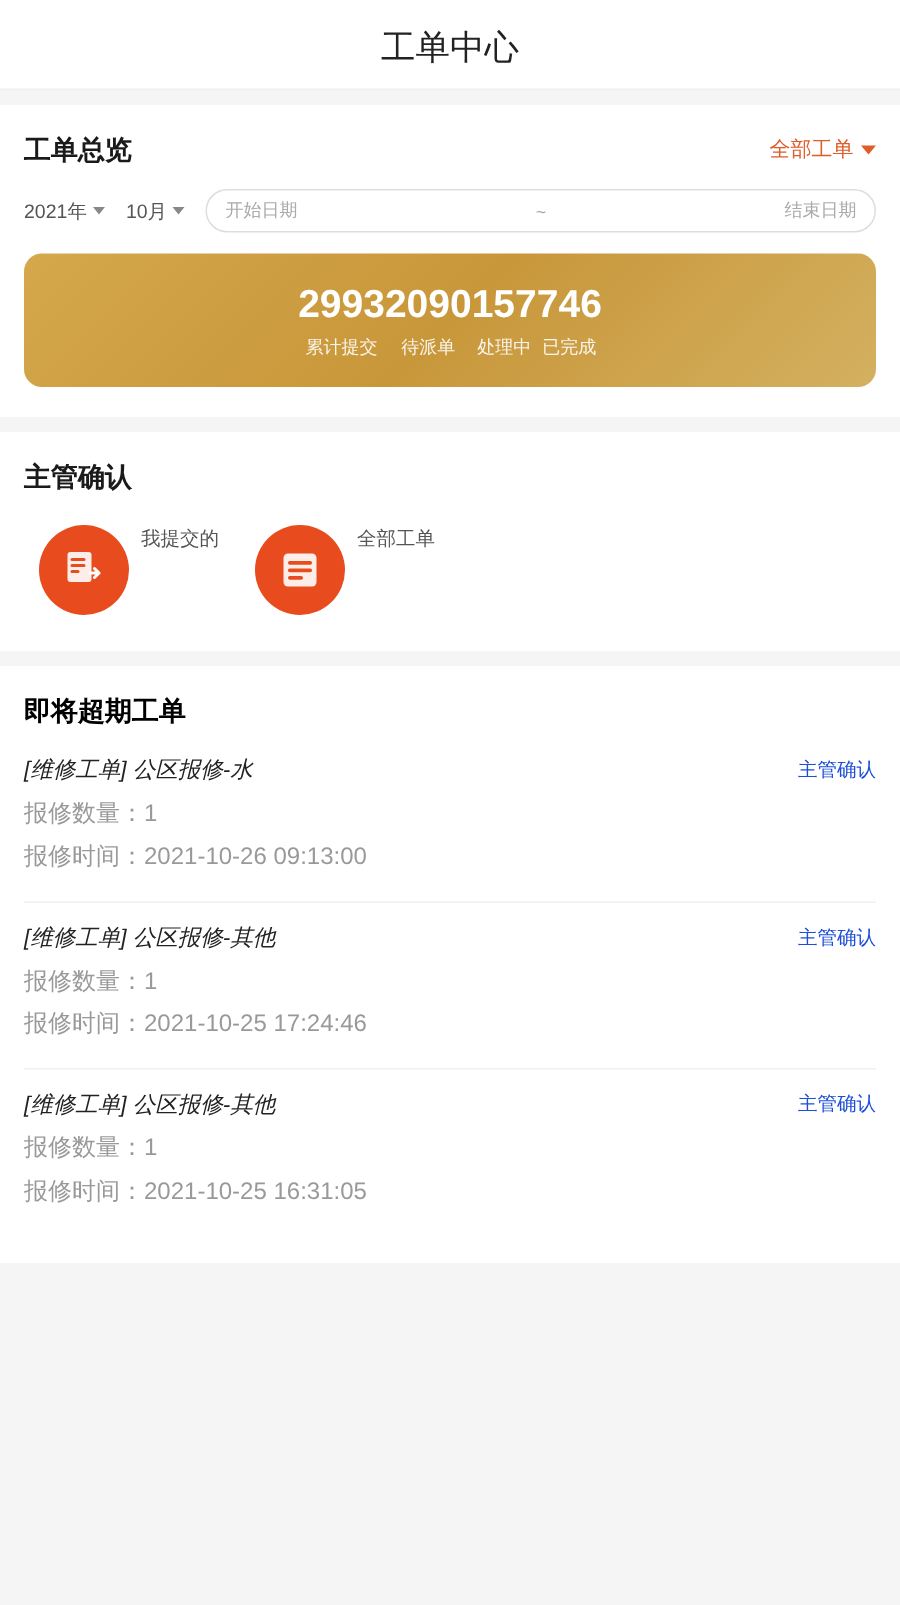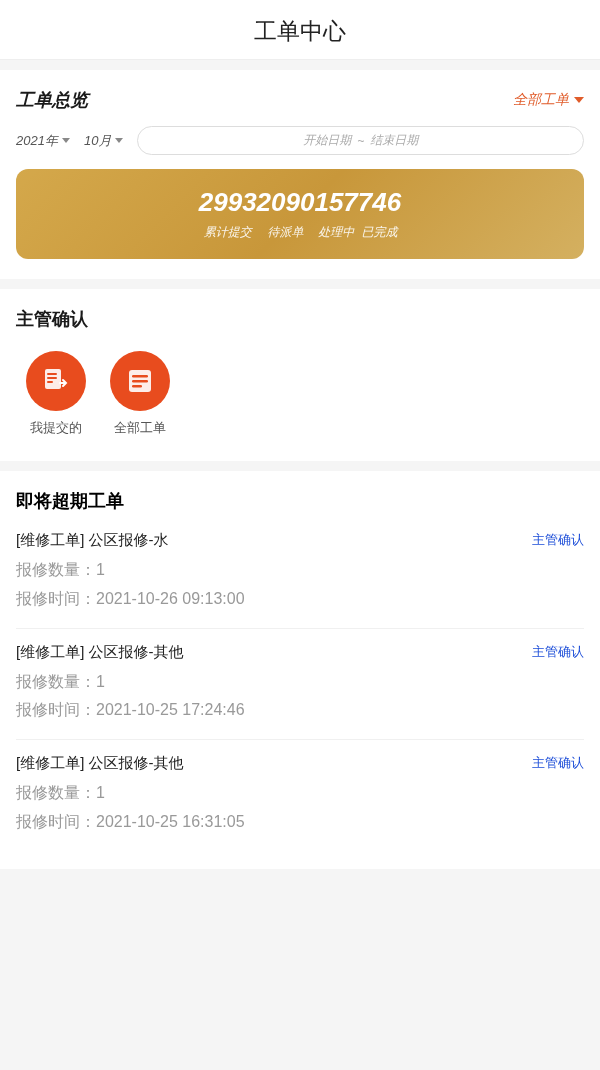--- a/index.html
+++ b/index.html
@@ -18,21 +18,20 @@
       font-size: 23px;
       font-weight: 500;
       color: #222;
       border-bottom: 1px solid #eee;
     }
 
     .section-card {
       background: #fff;
       margin: 10px 0;
       padding: 18px 16px 20px;
-      font-style: italic;
     }
 
     
     .section-header {
       display: flex;
       justify-content: space-between;
       align-items: center;
       margin-bottom: 14px;
     }
     .section-title {
@@ -76,21 +75,21 @@
       width: 0;
       height: 0;
       border-left: 4px solid transparent;
       border-right: 4px solid transparent;
       border-top: 5px solid #888;
     }
     .date-range {
       flex: 1;
       display: flex;
       align-items: center;
-      justify-content: center;
+      justify-content: space-between;
       border: 1px solid #ddd;
       border-radius: 20px;
       padding: 5px 12px;
       font-size: 12px;
       color: #aaa;
       gap: 6px;
     }
 
     .stats-box {
       background: linear-gradient(135deg, #d4a84b, #c8973a, #d4b060);
@@ -121,22 +120,22 @@
       padding: 18px 16px 24px;
     }
     .features-grid {
       display: flex;
       gap: 24px;
       margin-top: 20px;
       padding-left: 10px;
     }
     .feature-item {
       display: flex;
-      flex-direction: column;
-      align-items: center;
+      flex-direction: row;
+      align-items: flex-start;
       gap: 8px;
       cursor: pointer;
     }
     .feature-icon {
       width: 60px;
       height: 60px;
       border-radius: 50%;
       background: #e84c1e;
       display: flex;
       align-items: center;
@@ -171,20 +170,21 @@
     .work-order-top {
       display: flex;
       justify-content: space-between;
       align-items: flex-start;
       margin-bottom: 6px;
     }
     .work-order-title {
       font-size: 15px;
       color: #222;
       font-weight: 500;
+      font-style: italic;
     }
     .work-order-status {
       font-size: 13px;
       color: #1d4ed8;
       white-space: nowrap;
       margin-left: 8px;
     }
     .work-order-meta {
       font-size: 16px;
       color: #999;

